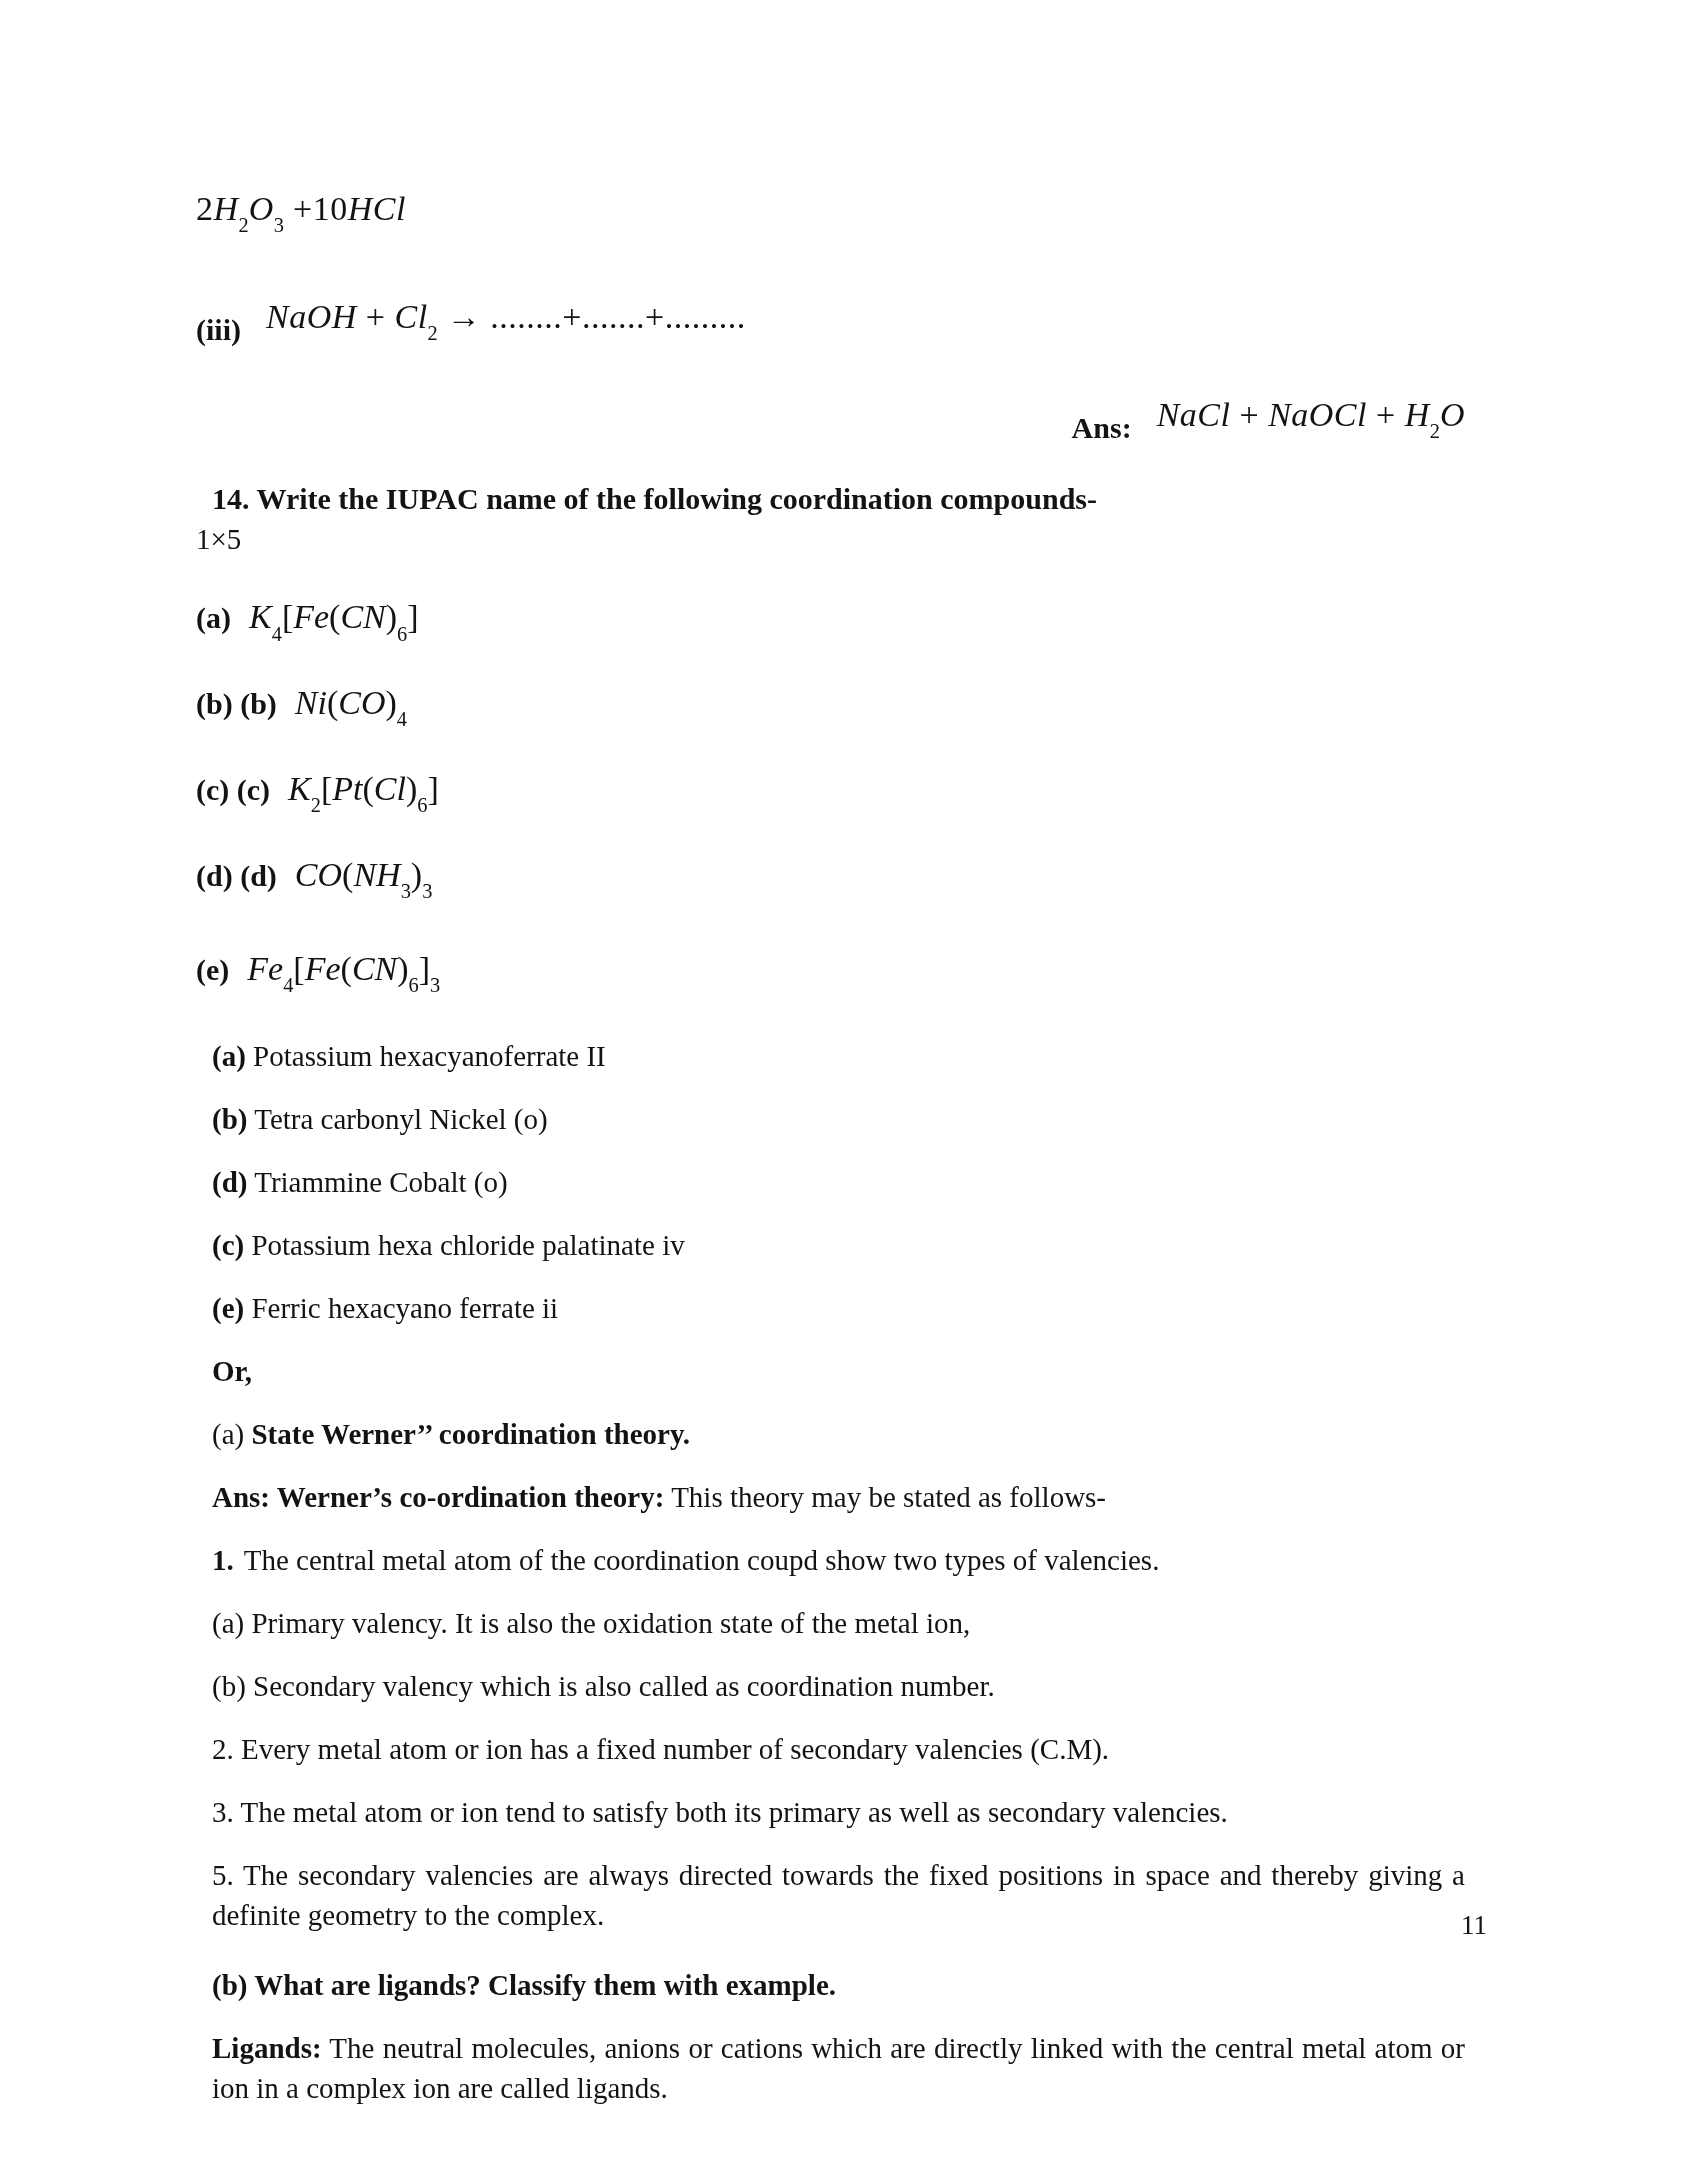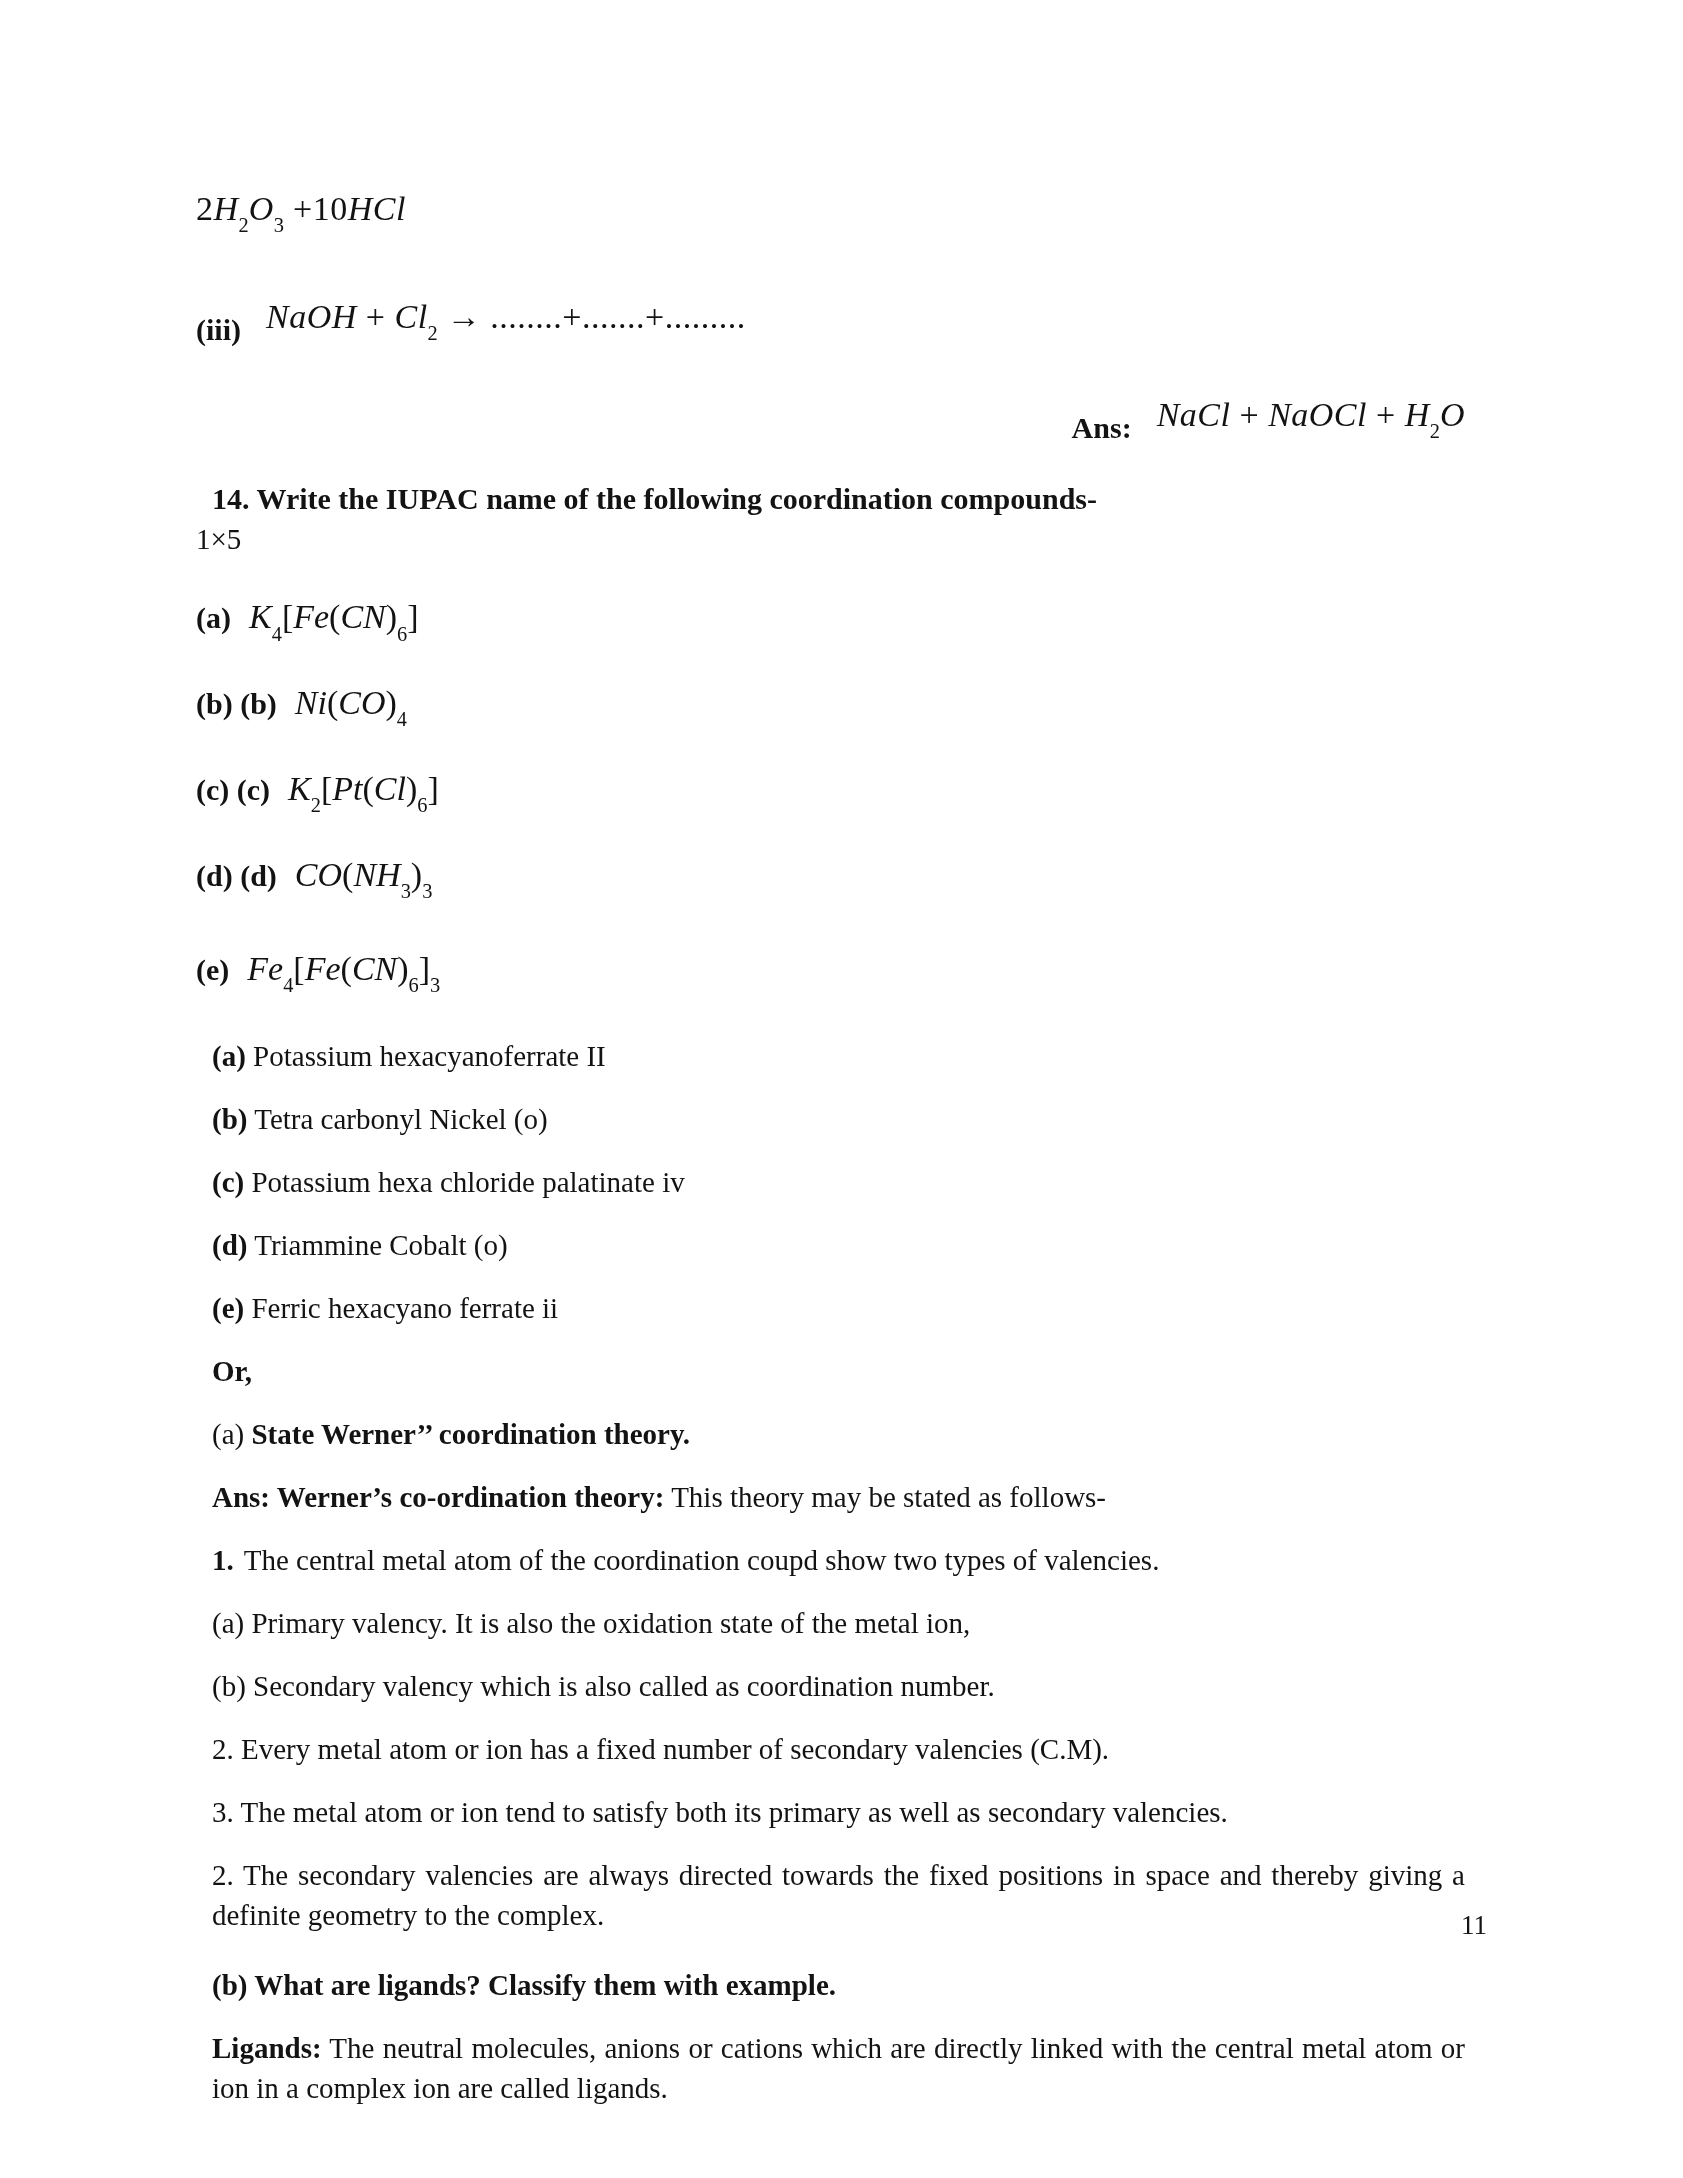--- a/index.html
+++ b/index.html
@@ -135,26 +135,26 @@
   <div class="answers">
     <p>
       <span class="answer-label">(a)</span>
       <span>Potassium hexacyanoferrate II</span>
     </p>
     <p>
       <span class="answer-label">(b)</span>
       <span>Tetra carbonyl Nickel (o)</span>
     </p>
     <p>
+      <span class="answer-label">(d)</span>
+      <span>Triammine Cobalt (o)</span>
+    </p>
+    <p>
       <span class="answer-label">(c)</span>
       <span>Potassium hexa chloride palatinate iv</span>
-    </p>
-    <p>
-      <span class="answer-label">(d)</span>
-      <span>Triammine Cobalt (o)</span>
     </p>
     <p>
       <span class="answer-label">(e)</span>
       <span>Ferric hexacyano ferrate ii</span>
     </p>
   </div>
 
   <p class="bold">Or,</p>
 
   <p>
@@ -168,21 +168,21 @@
   </p>
 
   <p>
     <span class="point1-label">1.</span><span>The central metal atom of the coordination coupd show two types of valencies.</span>
   </p>
 
   <p>(a) Primary valency. It is also the oxidation state of the metal ion,</p>
   <p>(b) Secondary valency which is also called as coordination number.</p>
   <p>2. Every metal atom or ion has a fixed number of secondary valencies (C.M).</p>
   <p>3. The metal atom or ion tend to satisfy both its primary as well as secondary valencies.</p>
-  <p class="justify">2. The secondary valencies are always directed towards the fixed positions in space and thereby giving a definite geometry to the complex.</p>
+  <p class="justify">5. The secondary valencies are always directed towards the fixed positions in space and thereby giving a definite geometry to the complex.</p>
 
   <p class="bold qb-line">(b) What are ligands? Classify them with example.</p>
 
   <p class="justify">
     <span class="bold">Ligands:</span>
     <span>The neutral molecules, anions or cations which are directly linked with the central metal atom or ion in a complex ion are called ligands.</span>
   </p>
 
 </div>
 

